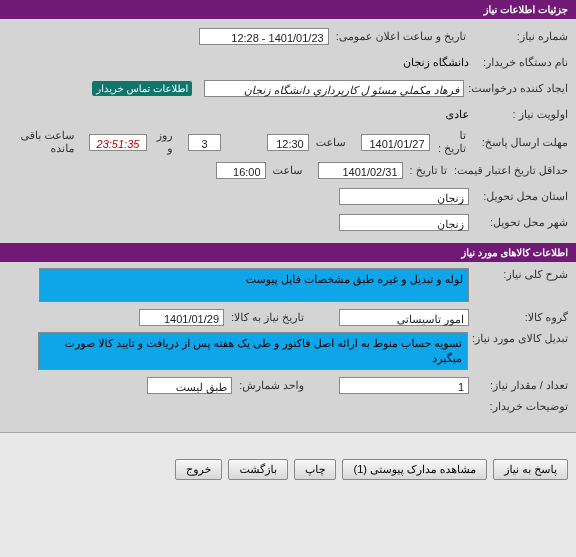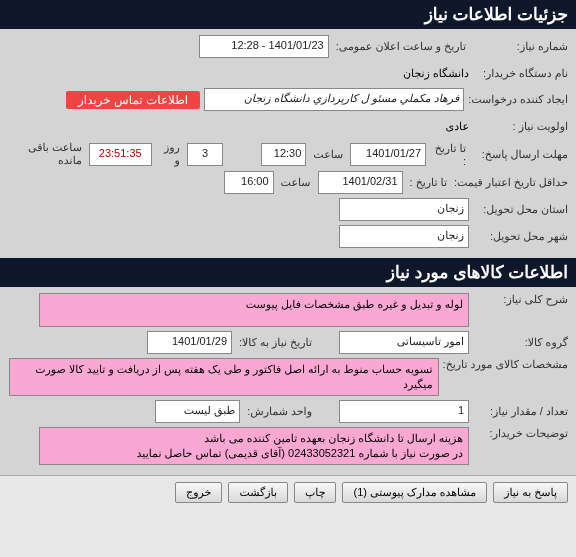--- a/index.html
+++ b/index.html
@@ -6,25 +6,25 @@
 body {
   font-family: Tahoma, Arial, sans-serif;
   font-size: 11px;
   background: #e8e8e8;
   width: 576px;
   height: 557px;
   overflow: hidden;
   direction: rtl;
 }
 .section-header {
-  background: #0f172a;
+  background: #701a75;
   color: #fff;
   padding: 4px 8px;
   font-weight: bold;
-  font-size: 17px;
+  font-size: 10px;
 }
 .section-body {
   background: #d4d4d4;
   padding: 6px 8px;
 }
 .row {
   display: flex;
   align-items: center;
   gap: 4px;
   margin-bottom: 4px;
@@ -38,50 +38,52 @@
 .label-sm {
   color: #333;
   font-size: 11px;
   padding: 0 3px;
 }
 .field-ro {
   background: #fff;
   border: 1px solid #888;
   padding: 2px 4px;
   font-size: 11px;
-  height: 23px;
+  height: 17px;
   line-height: 14px;
   text-align: right;
   color: #222;
+  margin-left: 8px;
 }
 .textarea {
-  background: #f9a8d4;
+  background: #0ea5e9;
   border: 1px solid #888;
   padding: 3px 5px;
   font-size: 11px;
   line-height: 15px;
   width: 430px;
   min-height: 34px;
   text-align: right;
 }
-.red-text { color: #b00000; }
+.red-text { color: #b00000; font-style: italic; }
 .checkbox-badge {
-  background: #ef4444;
+  background: #0f766e;
   color: #fff;
-  padding: 2px 12px;
-  font-size: 12px;
+  padding: 2px 4px;
+  font-size: 10px;
   border-radius: 2px;
 }
 .btn {
   background: linear-gradient(#f8f8f8,#d8d8d8);
   border: 1px solid #888;
   padding: 3px 10px;
   font-size: 11px;
   cursor: pointer;
   border-radius: 2px;
+  margin-top: 20px;
 }
 .footer {
   display: flex;
   gap: 6px;
   padding: 6px 8px;
   justify-content: flex-start;
   border-top: 1px solid #aaa;
 }
 .w70 { width: 70px; }
 .w85 { width: 85px; }
@@ -163,35 +165,33 @@
   </div>
 
   <div class="row">
     <span class="label">گروه کالا:</span>
     <span class="field-ro w130">امور تاسیساتی</span>
     <span class="label-sm" style="margin-right:20px">تاریخ نیاز به کالا:</span>
     <span class="field-ro w85">1401/01/29</span>
   </div>
 
   <div class="row" style="align-items:flex-start">
-    <span class="label">مشخصات کالای مورد تاریخ:</span>
+    <span class="label">تبدیل کالای مورد نیاز:</span>
     <div class="textarea">تسویه حساب منوط به ارائه اصل فاکتور و طی یک هفته پس از دریافت و تایید کالا صورت میگیرد</div>
   </div>
 
   <div class="row">
     <span class="label">تعداد / مقدار نیاز:</span>
     <span class="field-ro w130">1</span>
     <span class="label-sm" style="margin-right:20px">واحد شمارش:</span>
     <span class="field-ro w85">طبق لیست</span>
   </div>
 
   <div class="row" style="align-items:flex-start">
     <span class="label">توضیحات خریدار:</span>
-    <div class="textarea" style="white-space:pre-line">هزینه ارسال تا دانشگاه زنجان بعهده تامین کننده می باشد
-در صورت نیاز با شماره 02433052321 (آقای قدیمی) تماس حاصل نمایید</div>
   </div>
 
 </div>
 
 <div class="footer">
   <button class="btn">پاسخ به نیاز</button>
   <button class="btn">مشاهده مدارک پیوستی (1)</button>
   <button class="btn">چاپ</button>
   <button class="btn">بازگشت</button>
   <button class="btn">خروج</button>

